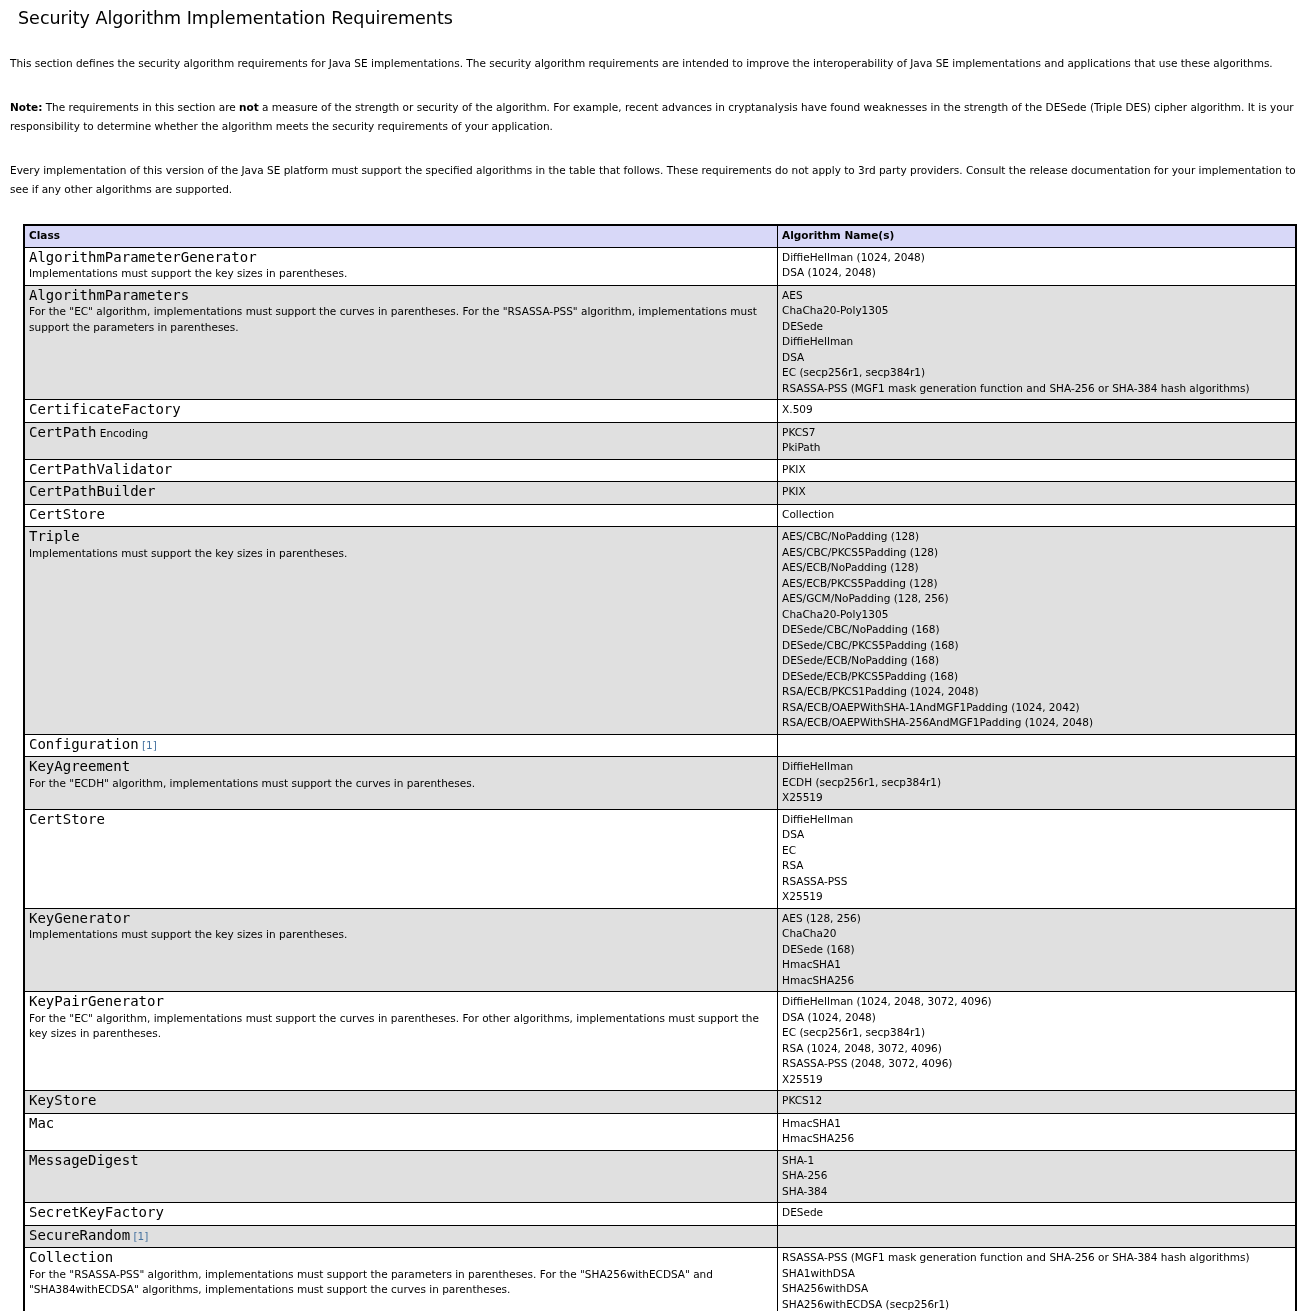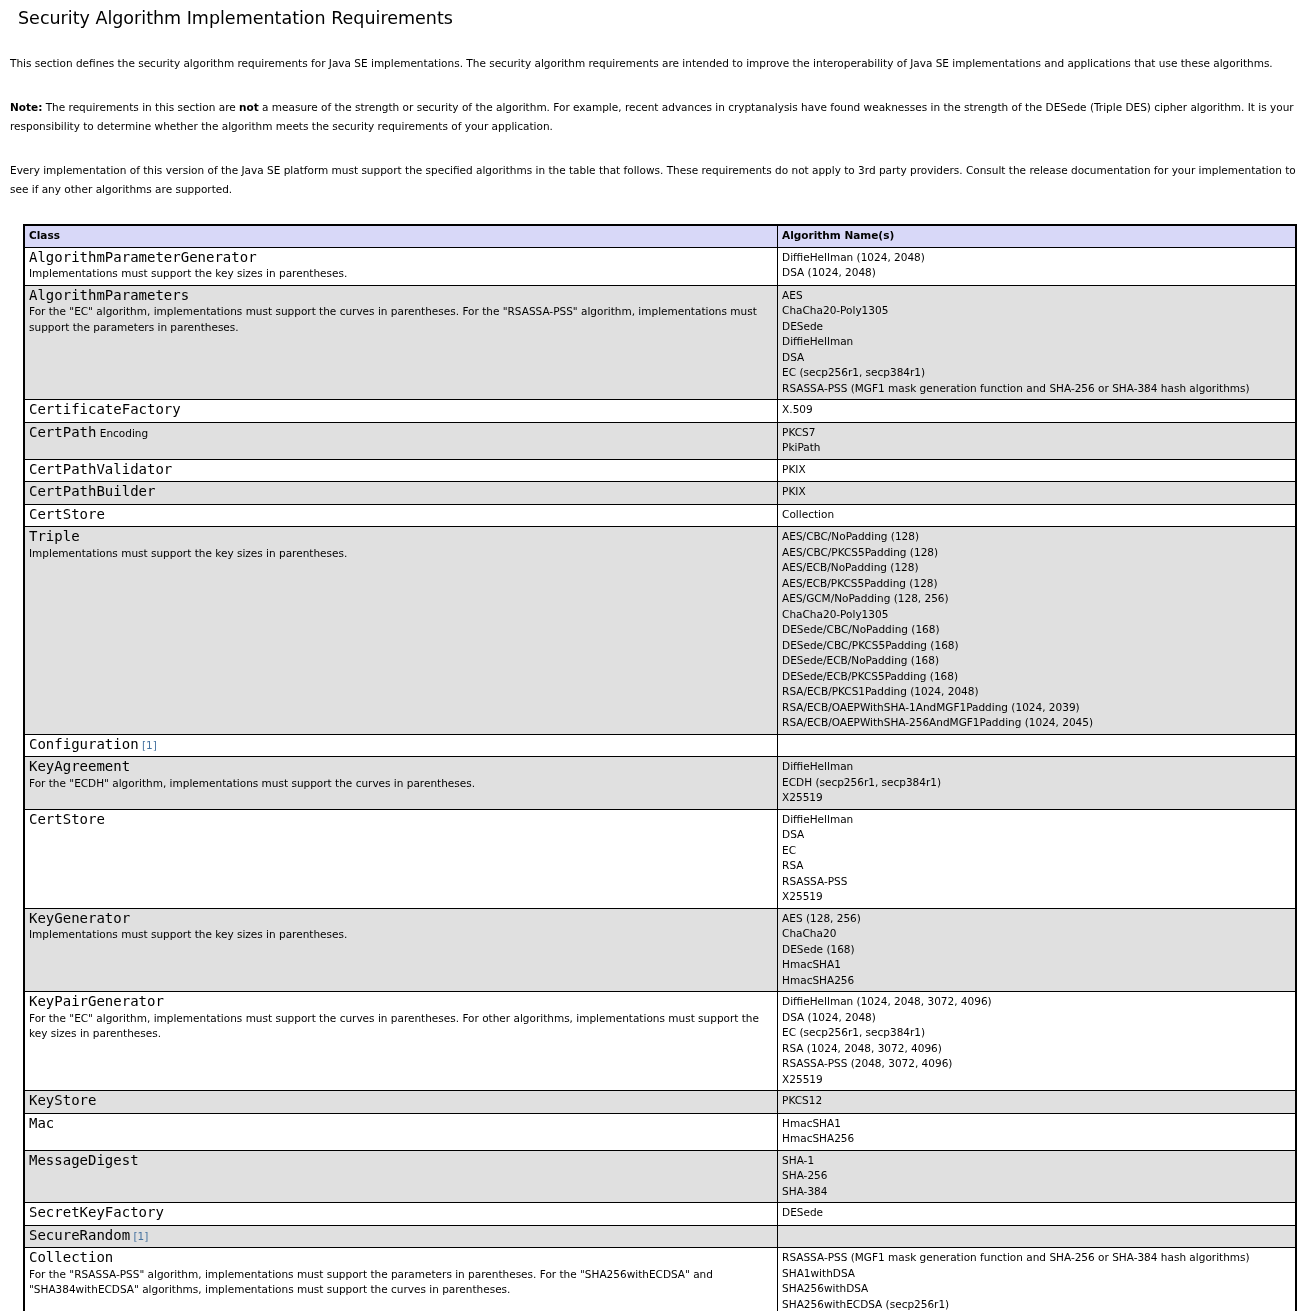--- a/index.html
+++ b/index.html
@@ -153,22 +153,22 @@
           <div>AES/CBC/PKCS5Padding (128)</div>
           <div>AES/ECB/NoPadding (128)</div>
           <div>AES/ECB/PKCS5Padding (128)</div>
           <div>AES/GCM/NoPadding (128, 256)</div>
           <div>ChaCha20-Poly1305</div>
           <div>DESede/CBC/NoPadding (168)</div>
           <div>DESede/CBC/PKCS5Padding (168)</div>
           <div>DESede/ECB/NoPadding (168)</div>
           <div>DESede/ECB/PKCS5Padding (168)</div>
           <div>RSA/ECB/PKCS1Padding (1024, 2048)</div>
-          <div>RSA/ECB/OAEPWithSHA-1AndMGF1Padding (1024, 2039)</div>
-          <div>RSA/ECB/OAEPWithSHA-256AndMGF1Padding (1024, 2045)</div>
+          <div>RSA/ECB/OAEPWithSHA-1AndMGF1Padding (1024, 2042)</div>
+          <div>RSA/ECB/OAEPWithSHA-256AndMGF1Padding (1024, 2048)</div>
         </td>
       </tr>
       <tr>
         <td>
           <div><span class="mono">Configuration</span> <a class="footref" href="#footnote-1">[1]</a></div>
         </td>
         <td></td>
       </tr>
       <tr>
         <td>

